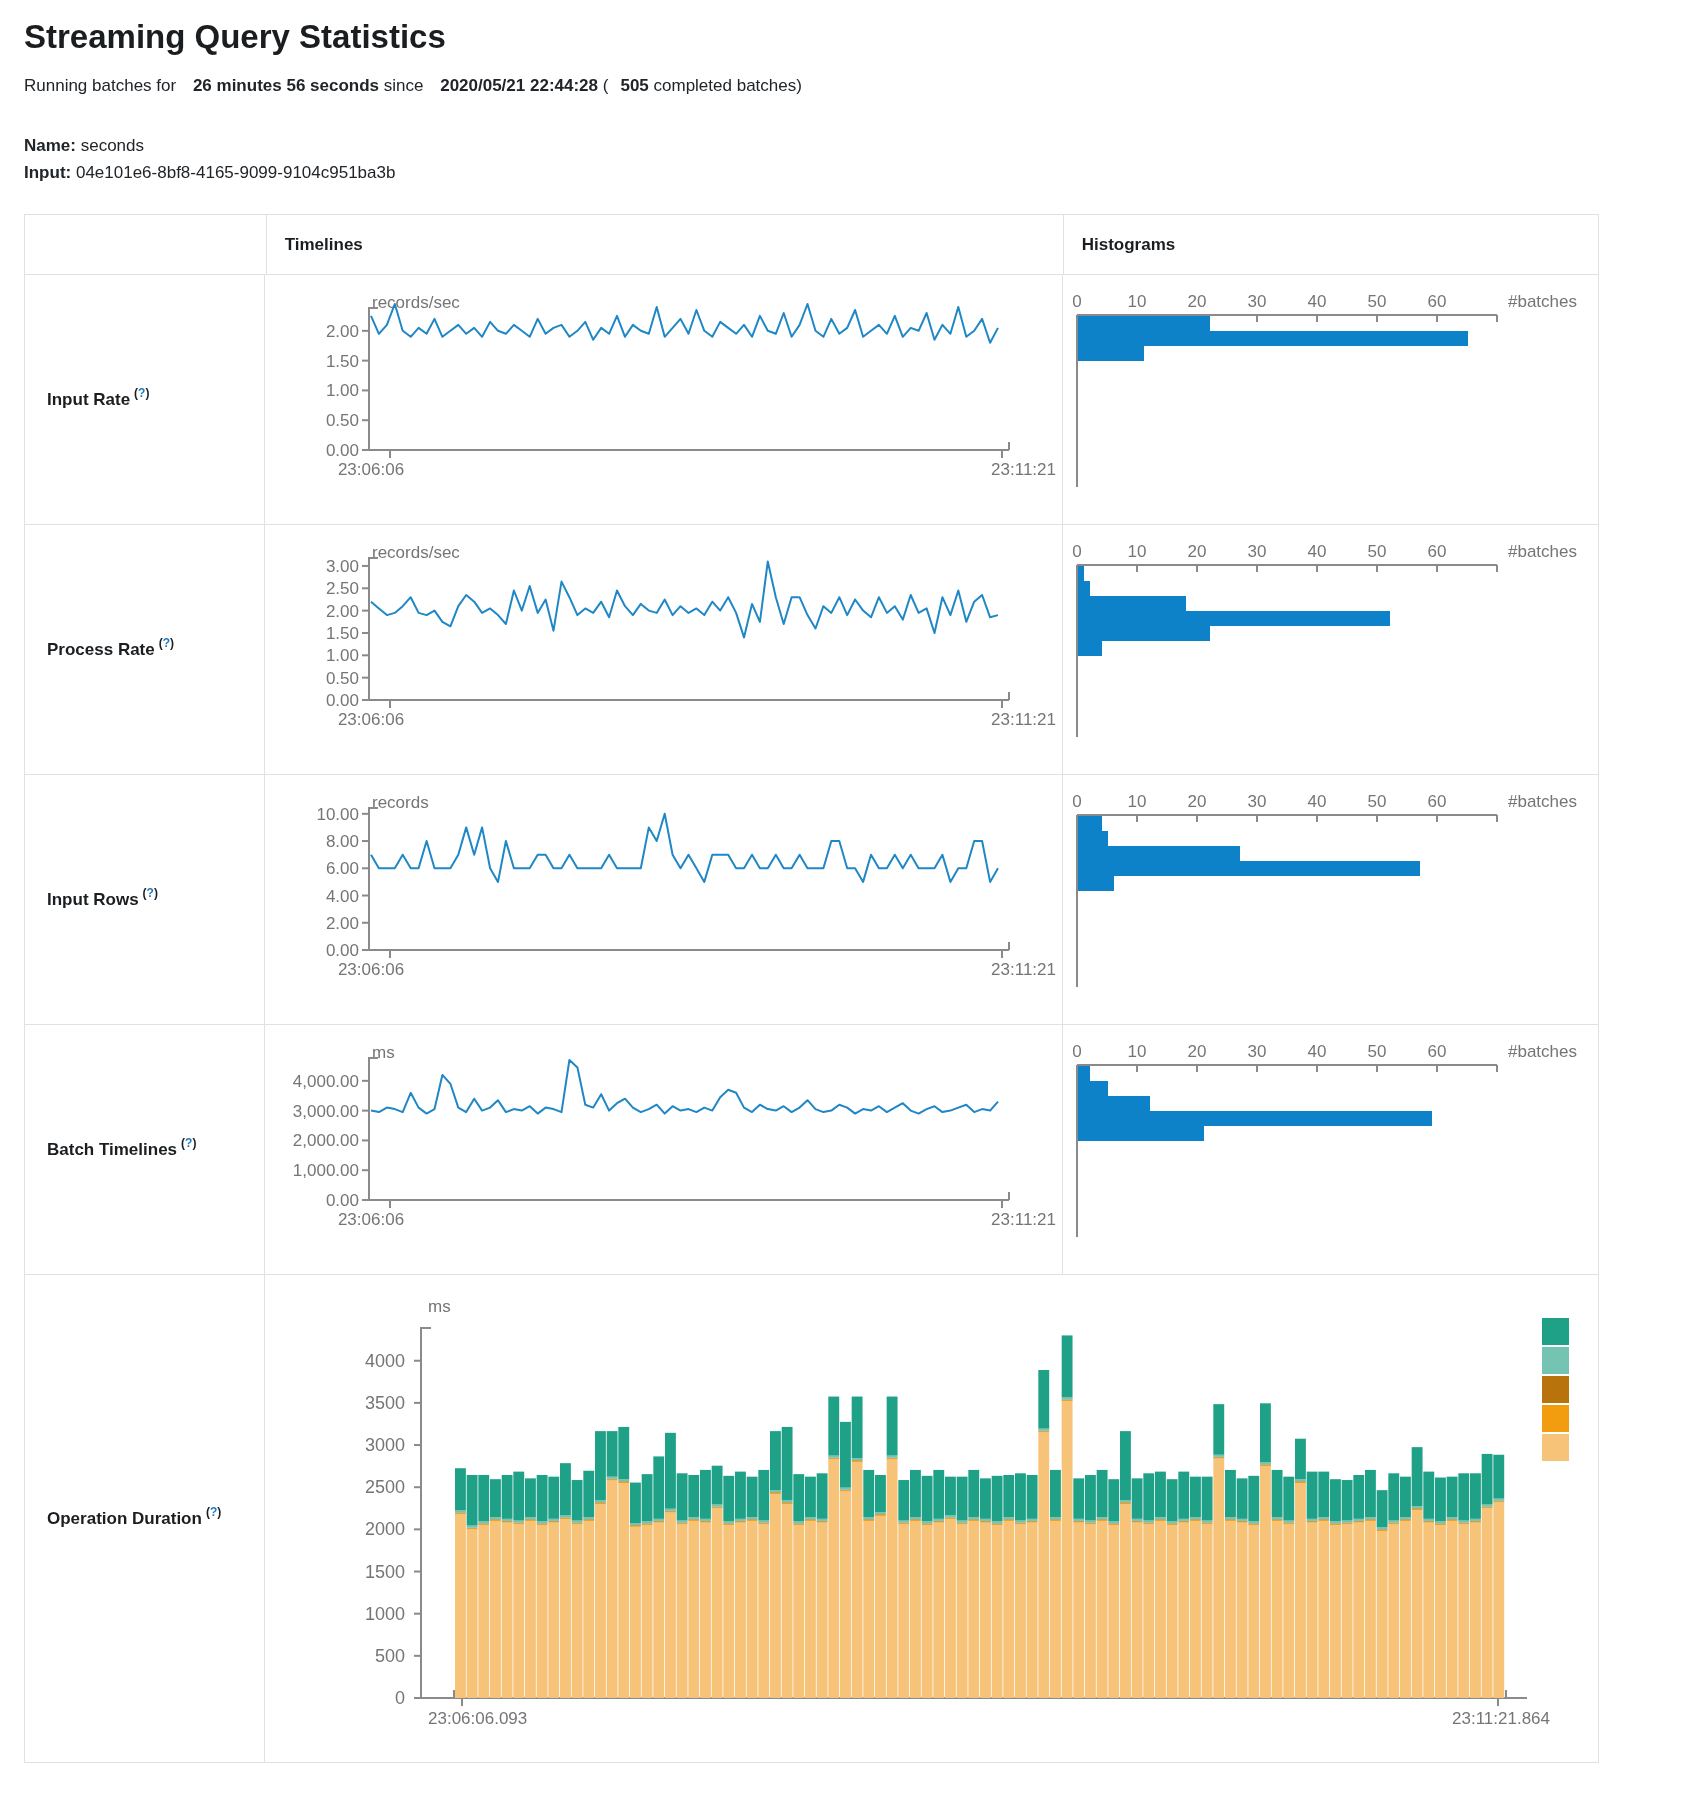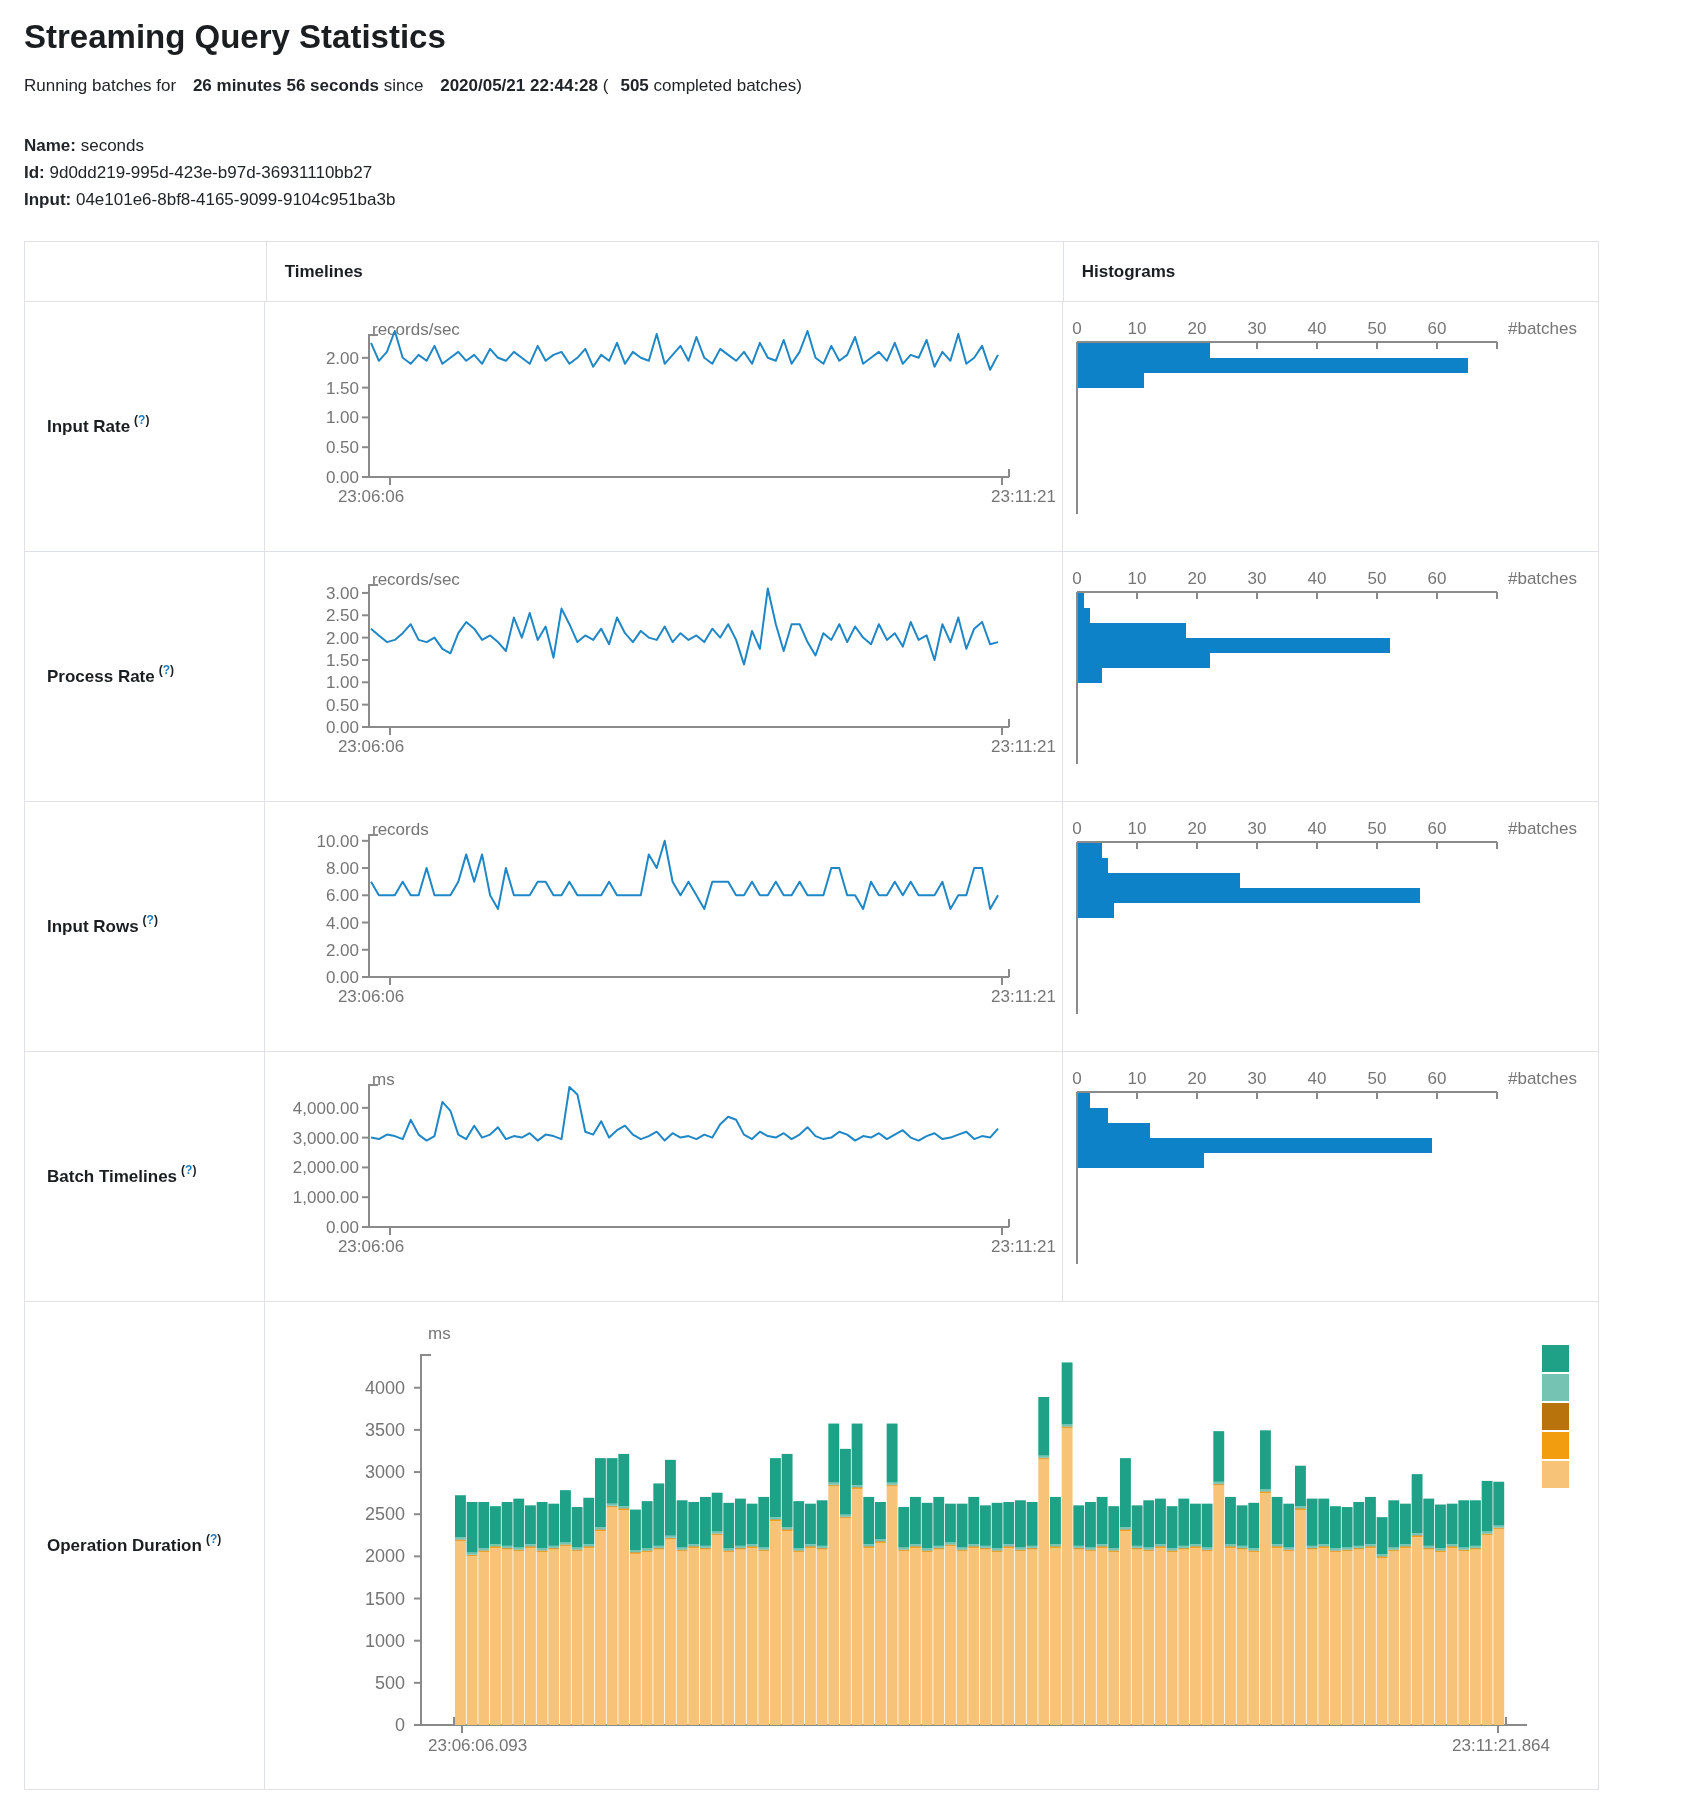--- a/index.html
+++ b/index.html
@@ -32,21 +32,20 @@
 </head>
 <body>
 
 <div class="page">
   <h1>Streaming Query Statistics</h1>
 
   <p class="subtitle"><span>Running batches for </span><b>26 minutes 56 seconds</b><span> since </span><b>2020/05/21 22:44:28</b><span> (</span><b>505</b><span> completed batches)</span></p>
 
   <div class="meta">
     <div><b>Name:</b><span> seconds</span></div>
-    <div><b>Id:</b><span> 9d0dd219-995d-423e-b97d-36931110bb27</span></div>
     <div><b>Input:</b><span> 04e101e6-8bf8-4165-9099-9104c951ba3b</span></div>
   </div>
 
   <div class="tbl">
     <div class="trow hrow">
       <div class="cell c1 hcell"></div>
       <div class="cell c2 hcell">Timelines</div>
       <div class="cell c3 hcell">Histograms</div>
     </div>
 

